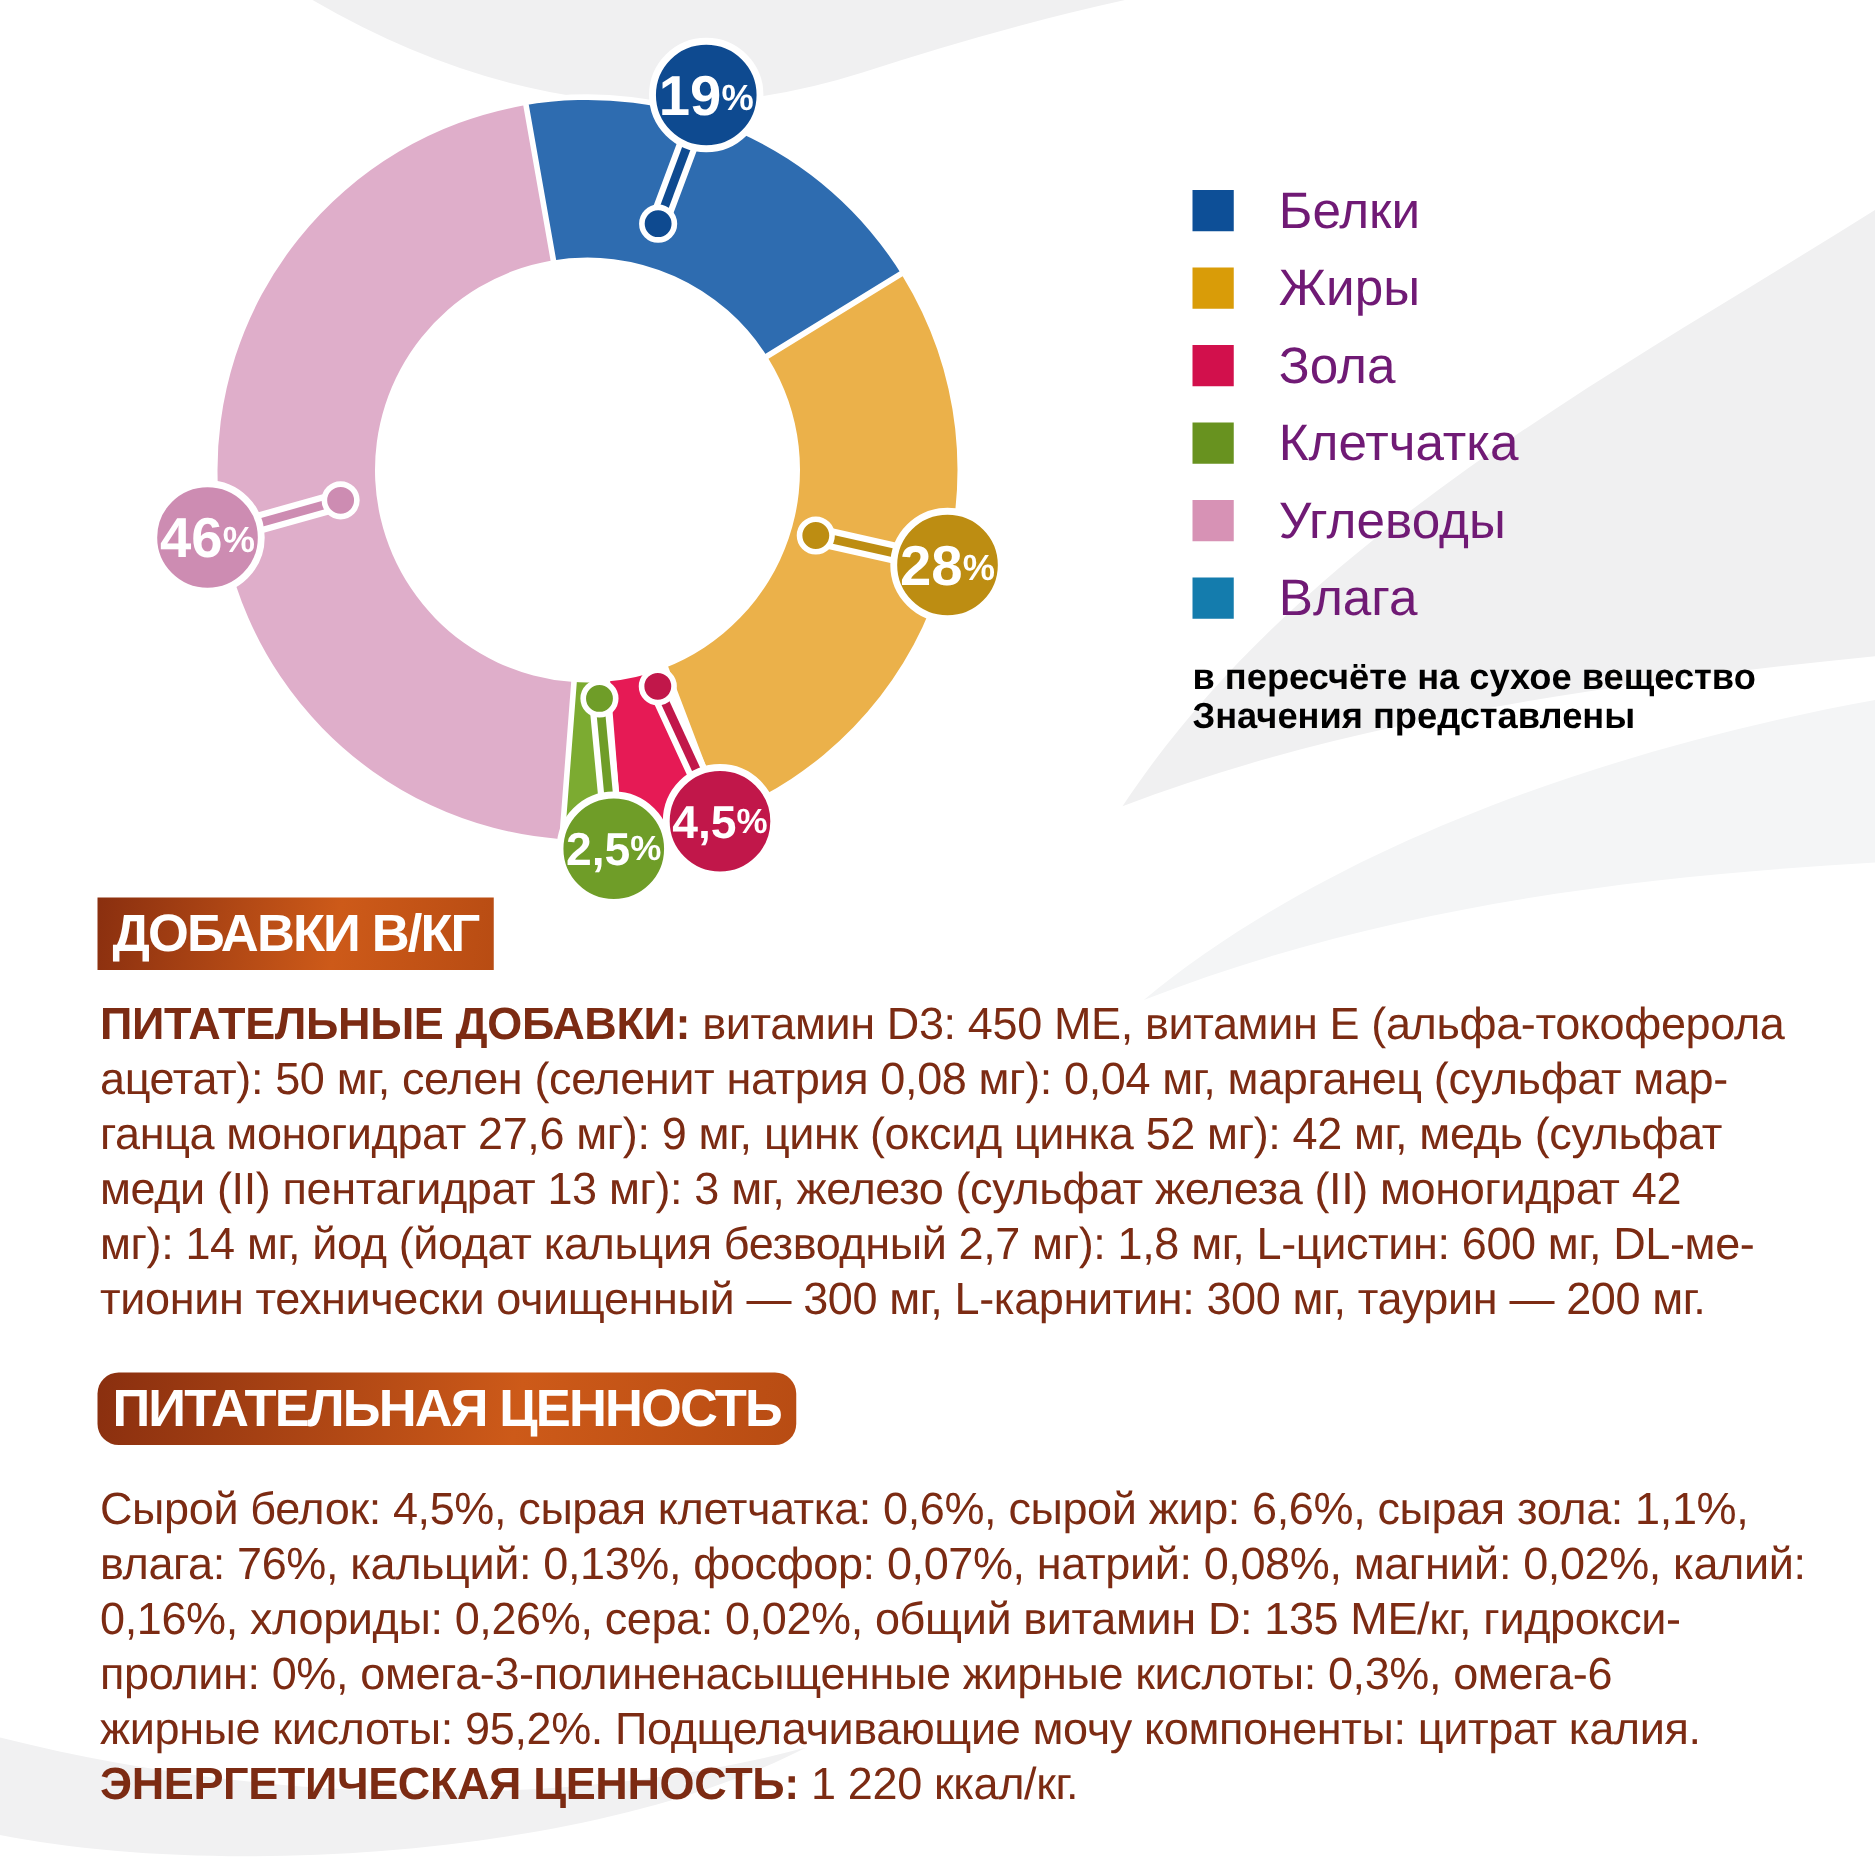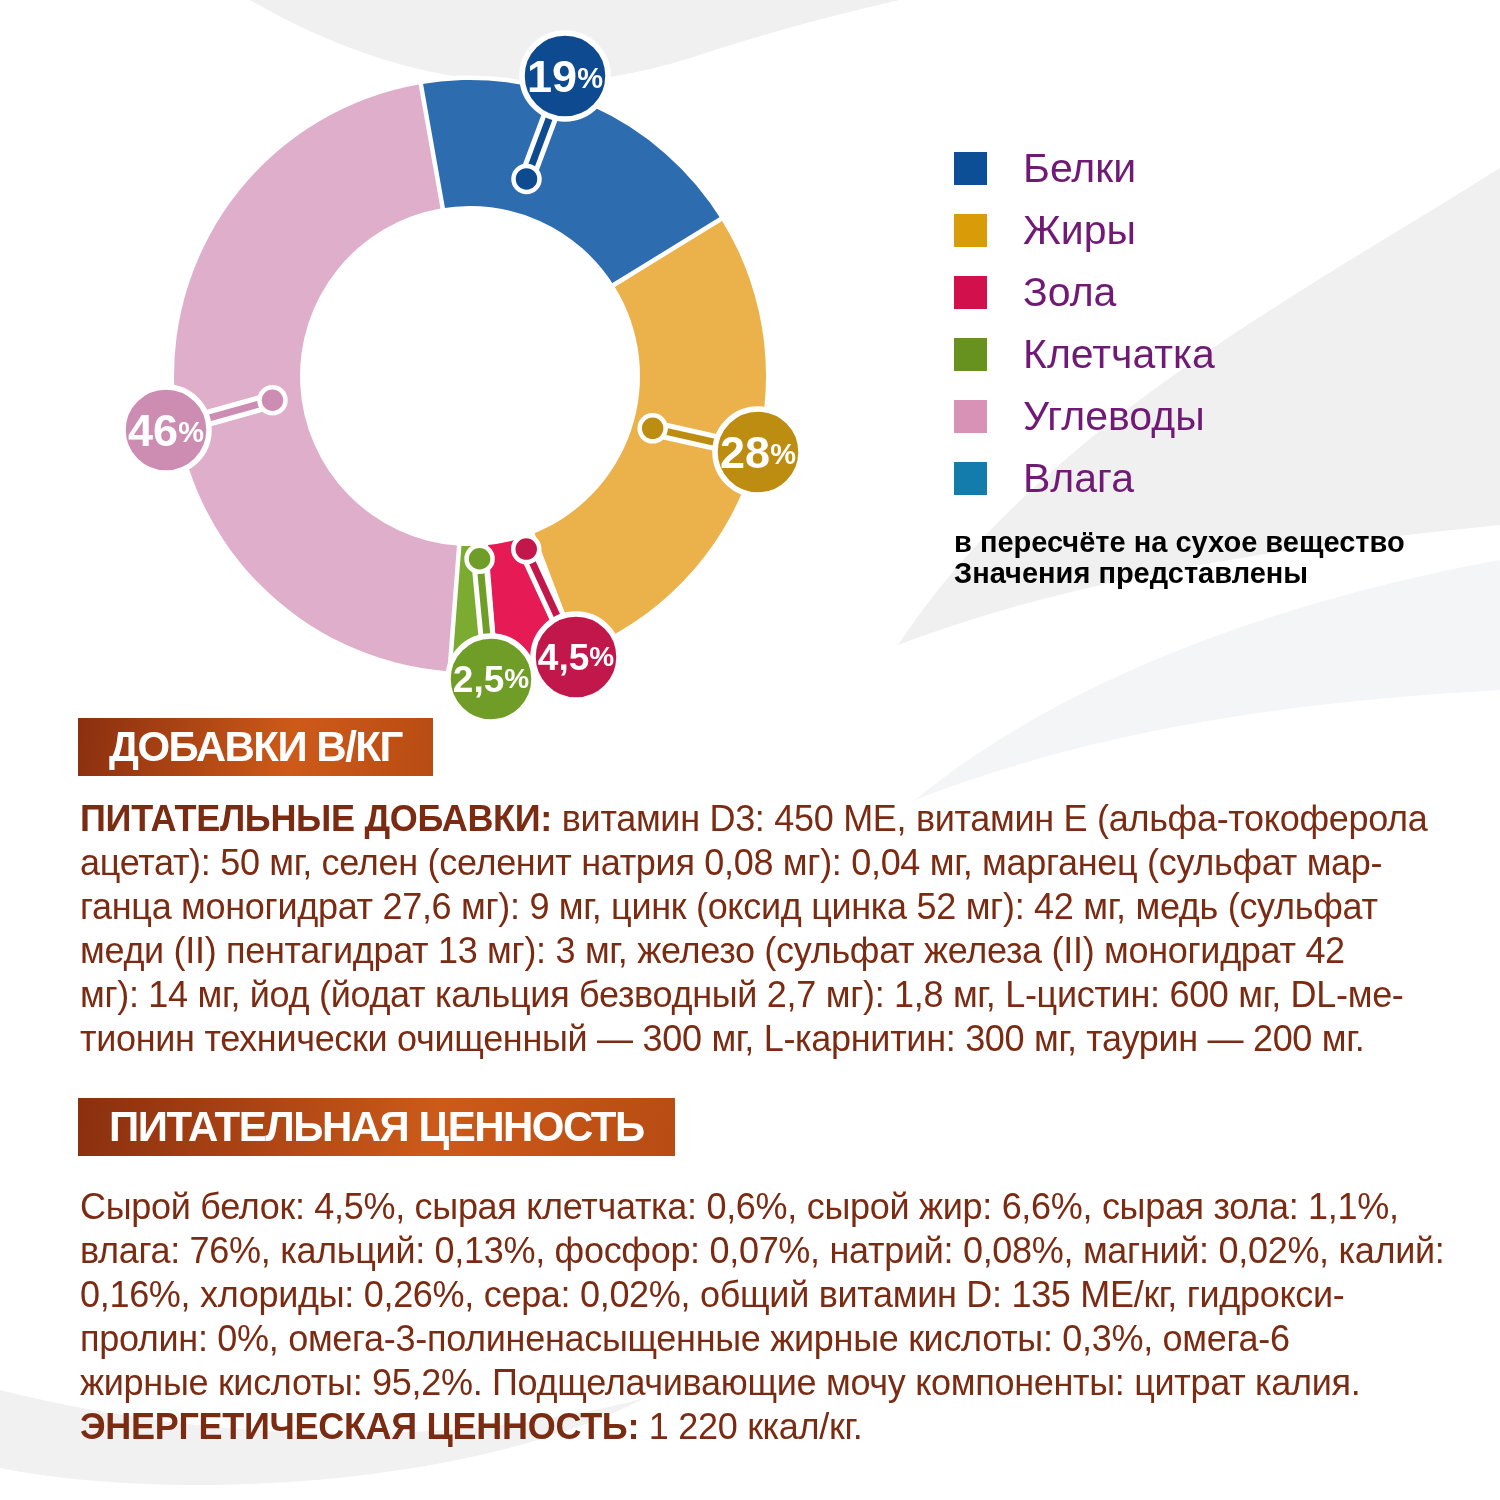--- a/index.html
+++ b/index.html
@@ -11,25 +11,25 @@
 
   .legend{position:absolute;left:954px;top:152px;display:flex;flex-direction:column;gap:29px;}
   .legend-row{display:flex;align-items:center;gap:36px;height:33px;}
   .swatch{width:33px;height:33px;flex:0 0 33px;}
   .legend-label{font-size:41px;color:#701a75;line-height:1;}
 
   .legend-note{position:absolute;left:954px;top:527px;font-size:29px;font-weight:bold;
                color:#000;line-height:31px;}
 
   .section-badge{position:absolute;left:78px;height:58px;display:inline-flex;align-items:center;
-                 padding:0 31px;color:#fff;font-size:42px;font-weight:bold;letter-spacing:-1.5px;
+                 padding:0 12px;color:#fff;font-size:42px;font-weight:bold;letter-spacing:-1.5px;
                  white-space:nowrap;
                  background:linear-gradient(100deg,#8a2f0f 0%,#cd5a19 60%,#b84c13 100%);}
   #badge-additives{top:718px;}
-  #badge-nutrition{top:1098px;}
+  #badge-nutrition{top:1098px;border-radius:17px;}
 
   .para{position:absolute;left:80px;width:1410px;font-size:36px;line-height:44px;
         color:#7c2b13;letter-spacing:-0.3px;}
   #para-additives{top:797px;}
   #para-nutrition{top:1185px;}
   .tline{white-space:nowrap;}
   .tline b{font-weight:bold;}
 </style>
 </head>
 <body>

